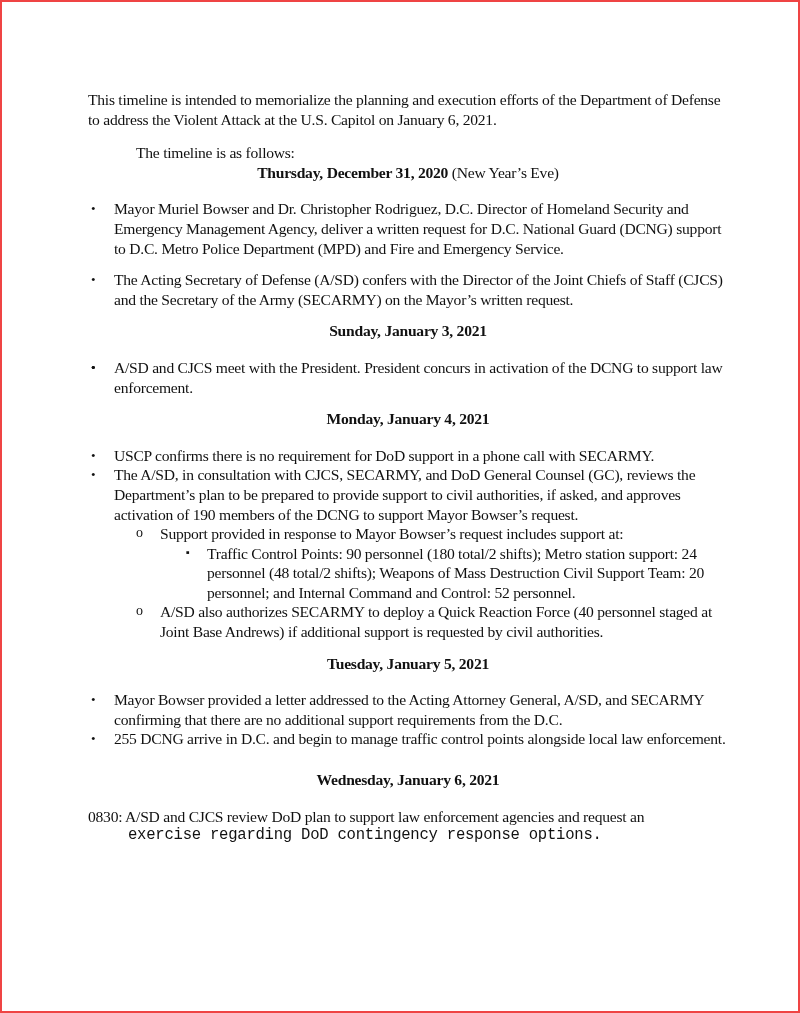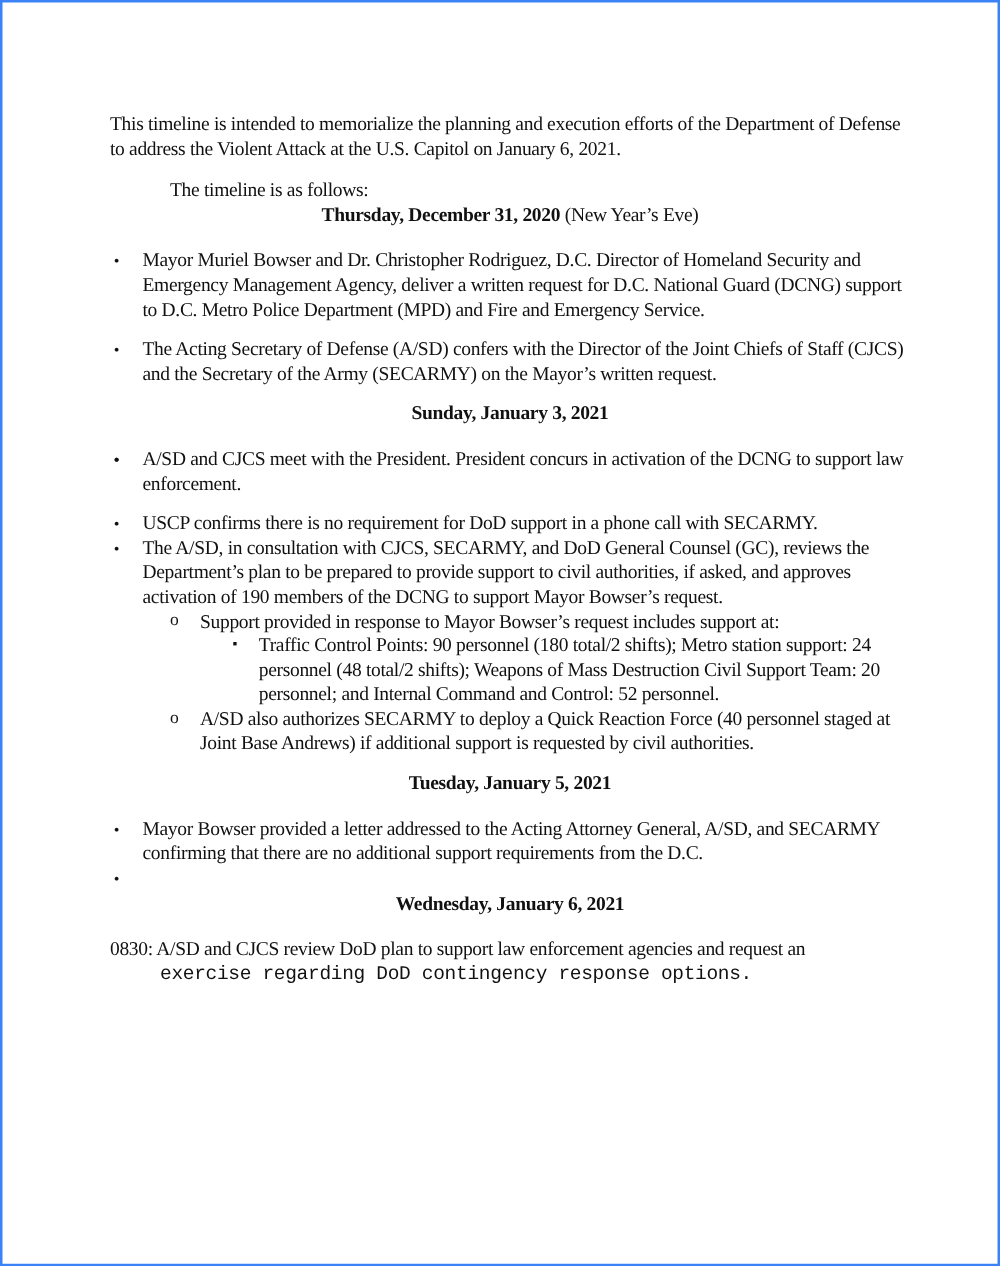--- a/index.html
+++ b/index.html
@@ -1,19 +1,19 @@
 <!DOCTYPE html>
 <html><head>
 <meta charset="utf-8">
 <style>
   html, body { margin: 0; padding: 0; background: #ffffff; }
   body { width: 800px; height: 1013px; position: relative; overflow: hidden; }
   .page {
     position: absolute; left: 0; top: 0; width: 796px; height: 1009px;
-    border: 2px solid #3b82f6; background: #fff;
+    border: 2px solid #ef4444; background: #fff;
   }
   .doc {
     position: absolute; left: 86px; top: 88px; width: 640px;
     font-family: "Liberation Serif", serif; font-size: 15.6px; line-height: 19.6px;
     color: #111; letter-spacing: -0.25px;
   }
   p { margin: 0; }
   .intro { margin-bottom: 14px; }
   .lead { padding-left: 48px; }
   .day { text-align: center; margin: 0 0 17px 0; }
@@ -51,37 +51,38 @@
       <li><span class="b">•</span><span>The Acting Secretary of Defense (A/SD) confers with the Director of the Joint Chiefs of Staff (CJCS) and the Secretary of the Army (SECARMY) on the Mayor’s written request.</span></li>
     </ul>
 
     <p class="day"><b>Sunday, January 3, 2021</b></p>
     <ul class="l1">
       <li><span class="b">•</span></li>
       <li><span class="b">•</span></li>
       <li><span class="b">•</span><span>A/SD and CJCS meet with the President.  President concurs in activation of the DCNG to support law enforcement.</span></li>
     </ul>
 
+    <p class="day"><b>Monday, January 4, 2021</b></p>
     <ul class="l1">
       <li><span class="b">•</span><span>USCP confirms there is no requirement for DoD support in a phone call with SECARMY.</span></li>
       <li><span class="b">•</span><span>The A/SD, in consultation with CJCS, SECARMY, and DoD General Counsel (GC), reviews the Department’s plan to be prepared to provide support to civil authorities, if asked, and approves activation of 190 members of the DCNG to support Mayor Bowser’s request.</span>
         <ul class="l2">
           <li><span class="b">o</span><span>Support provided in response to Mayor Bowser’s request includes support at:</span>
             <ul class="l3">
               <li><span class="b">▪</span><span>Traffic Control Points:  90 personnel (180 total/2 shifts); Metro station support:  24 personnel (48 total/2 shifts); Weapons of Mass Destruction Civil Support Team:  20 personnel; and Internal Command and Control:  52 personnel.</span></li>
             </ul>
           </li>
           <li><span class="b">o</span><span>A/SD also authorizes SECARMY to deploy a Quick Reaction Force (40 personnel staged at Joint Base Andrews) if additional support is requested by civil authorities.</span></li>
         </ul>
       </li>
     </ul>
 
     <p class="day"><b>Tuesday, January 5, 2021</b></p>
     <ul class="l1" style="margin-bottom:21px;">
       <li><span class="b">•</span><span>Mayor Bowser provided a letter addressed to the Acting Attorney General, A/SD, and SECARMY confirming that there are no additional support requirements from the D.C.</span></li>
-      <li><span class="b">•</span></li>
+      <li><span class="b">•</span><span>255 DCNG arrive in D.C. and begin to manage traffic control points alongside local law enforcement.</span></li>
     </ul>
 
     <p class="day"><b>Wednesday, January 6, 2021</b></p>
     <p class="timed"><span>0830:</span><span> A/SD and CJCS review DoD plan to support law enforcement agencies and request an</span><span class="rest">exercise regarding DoD contingency response options.</span></p>
 
   </div>
 </div>
 
 </body></html>

